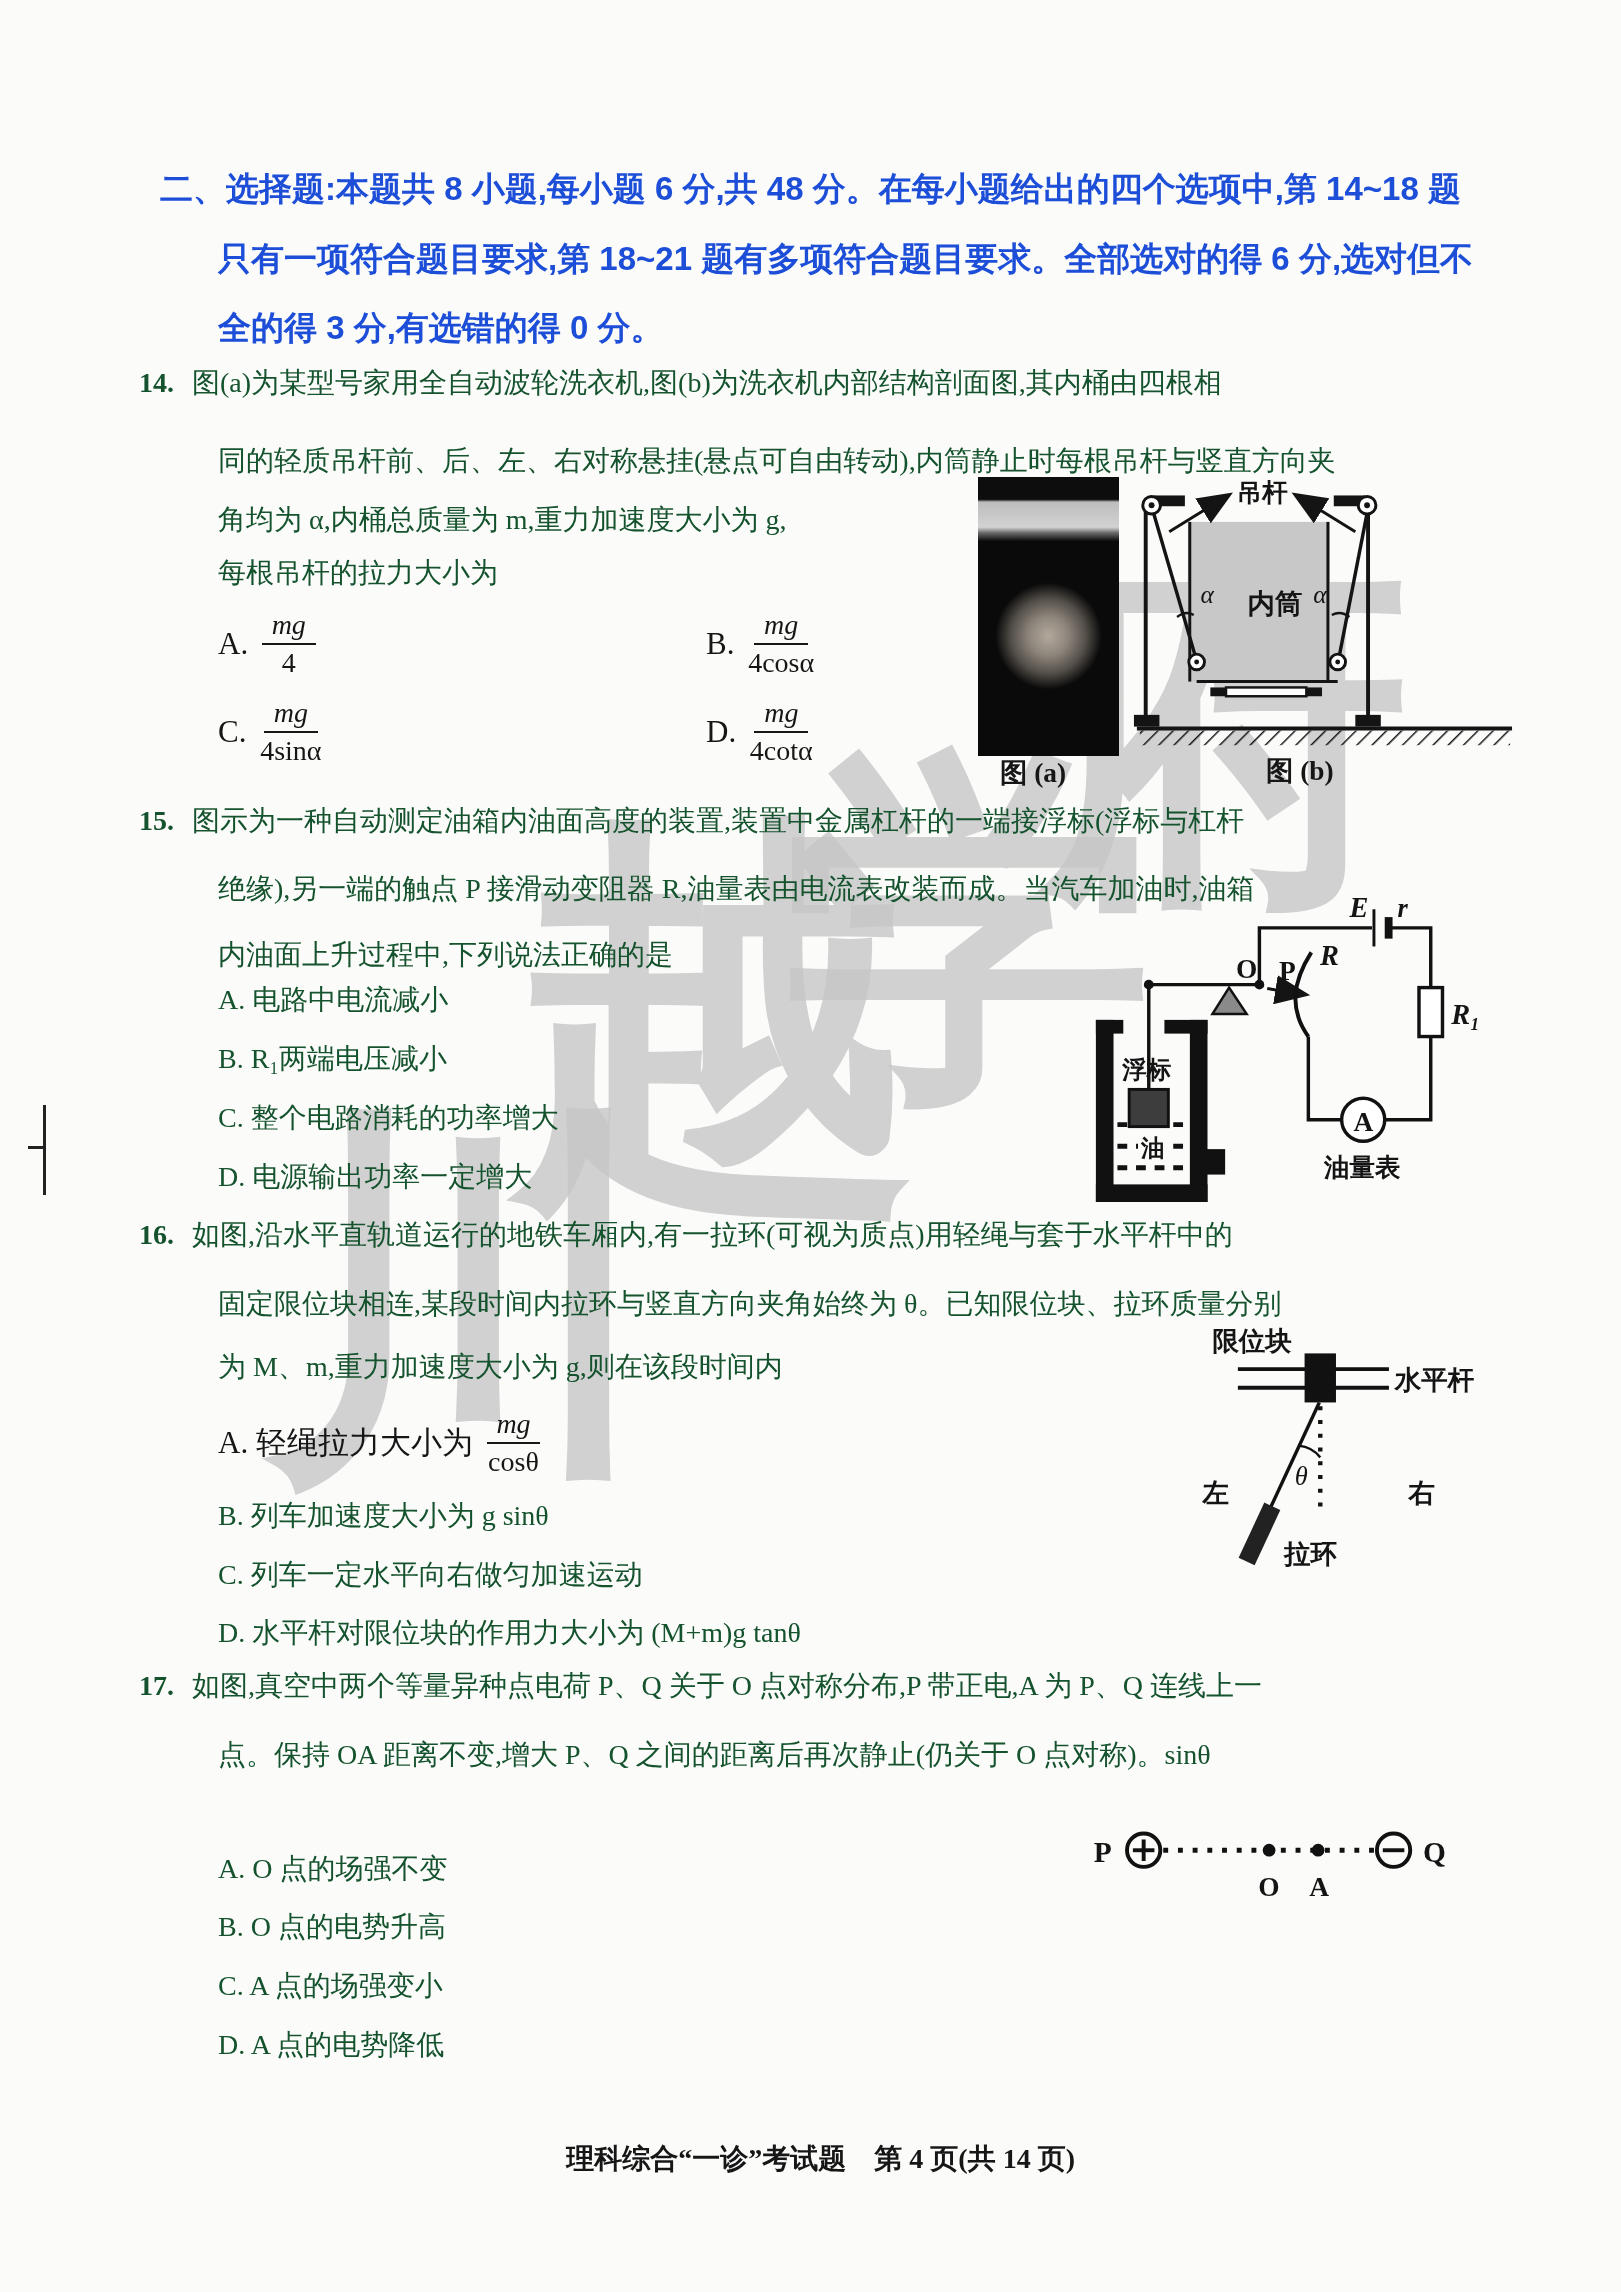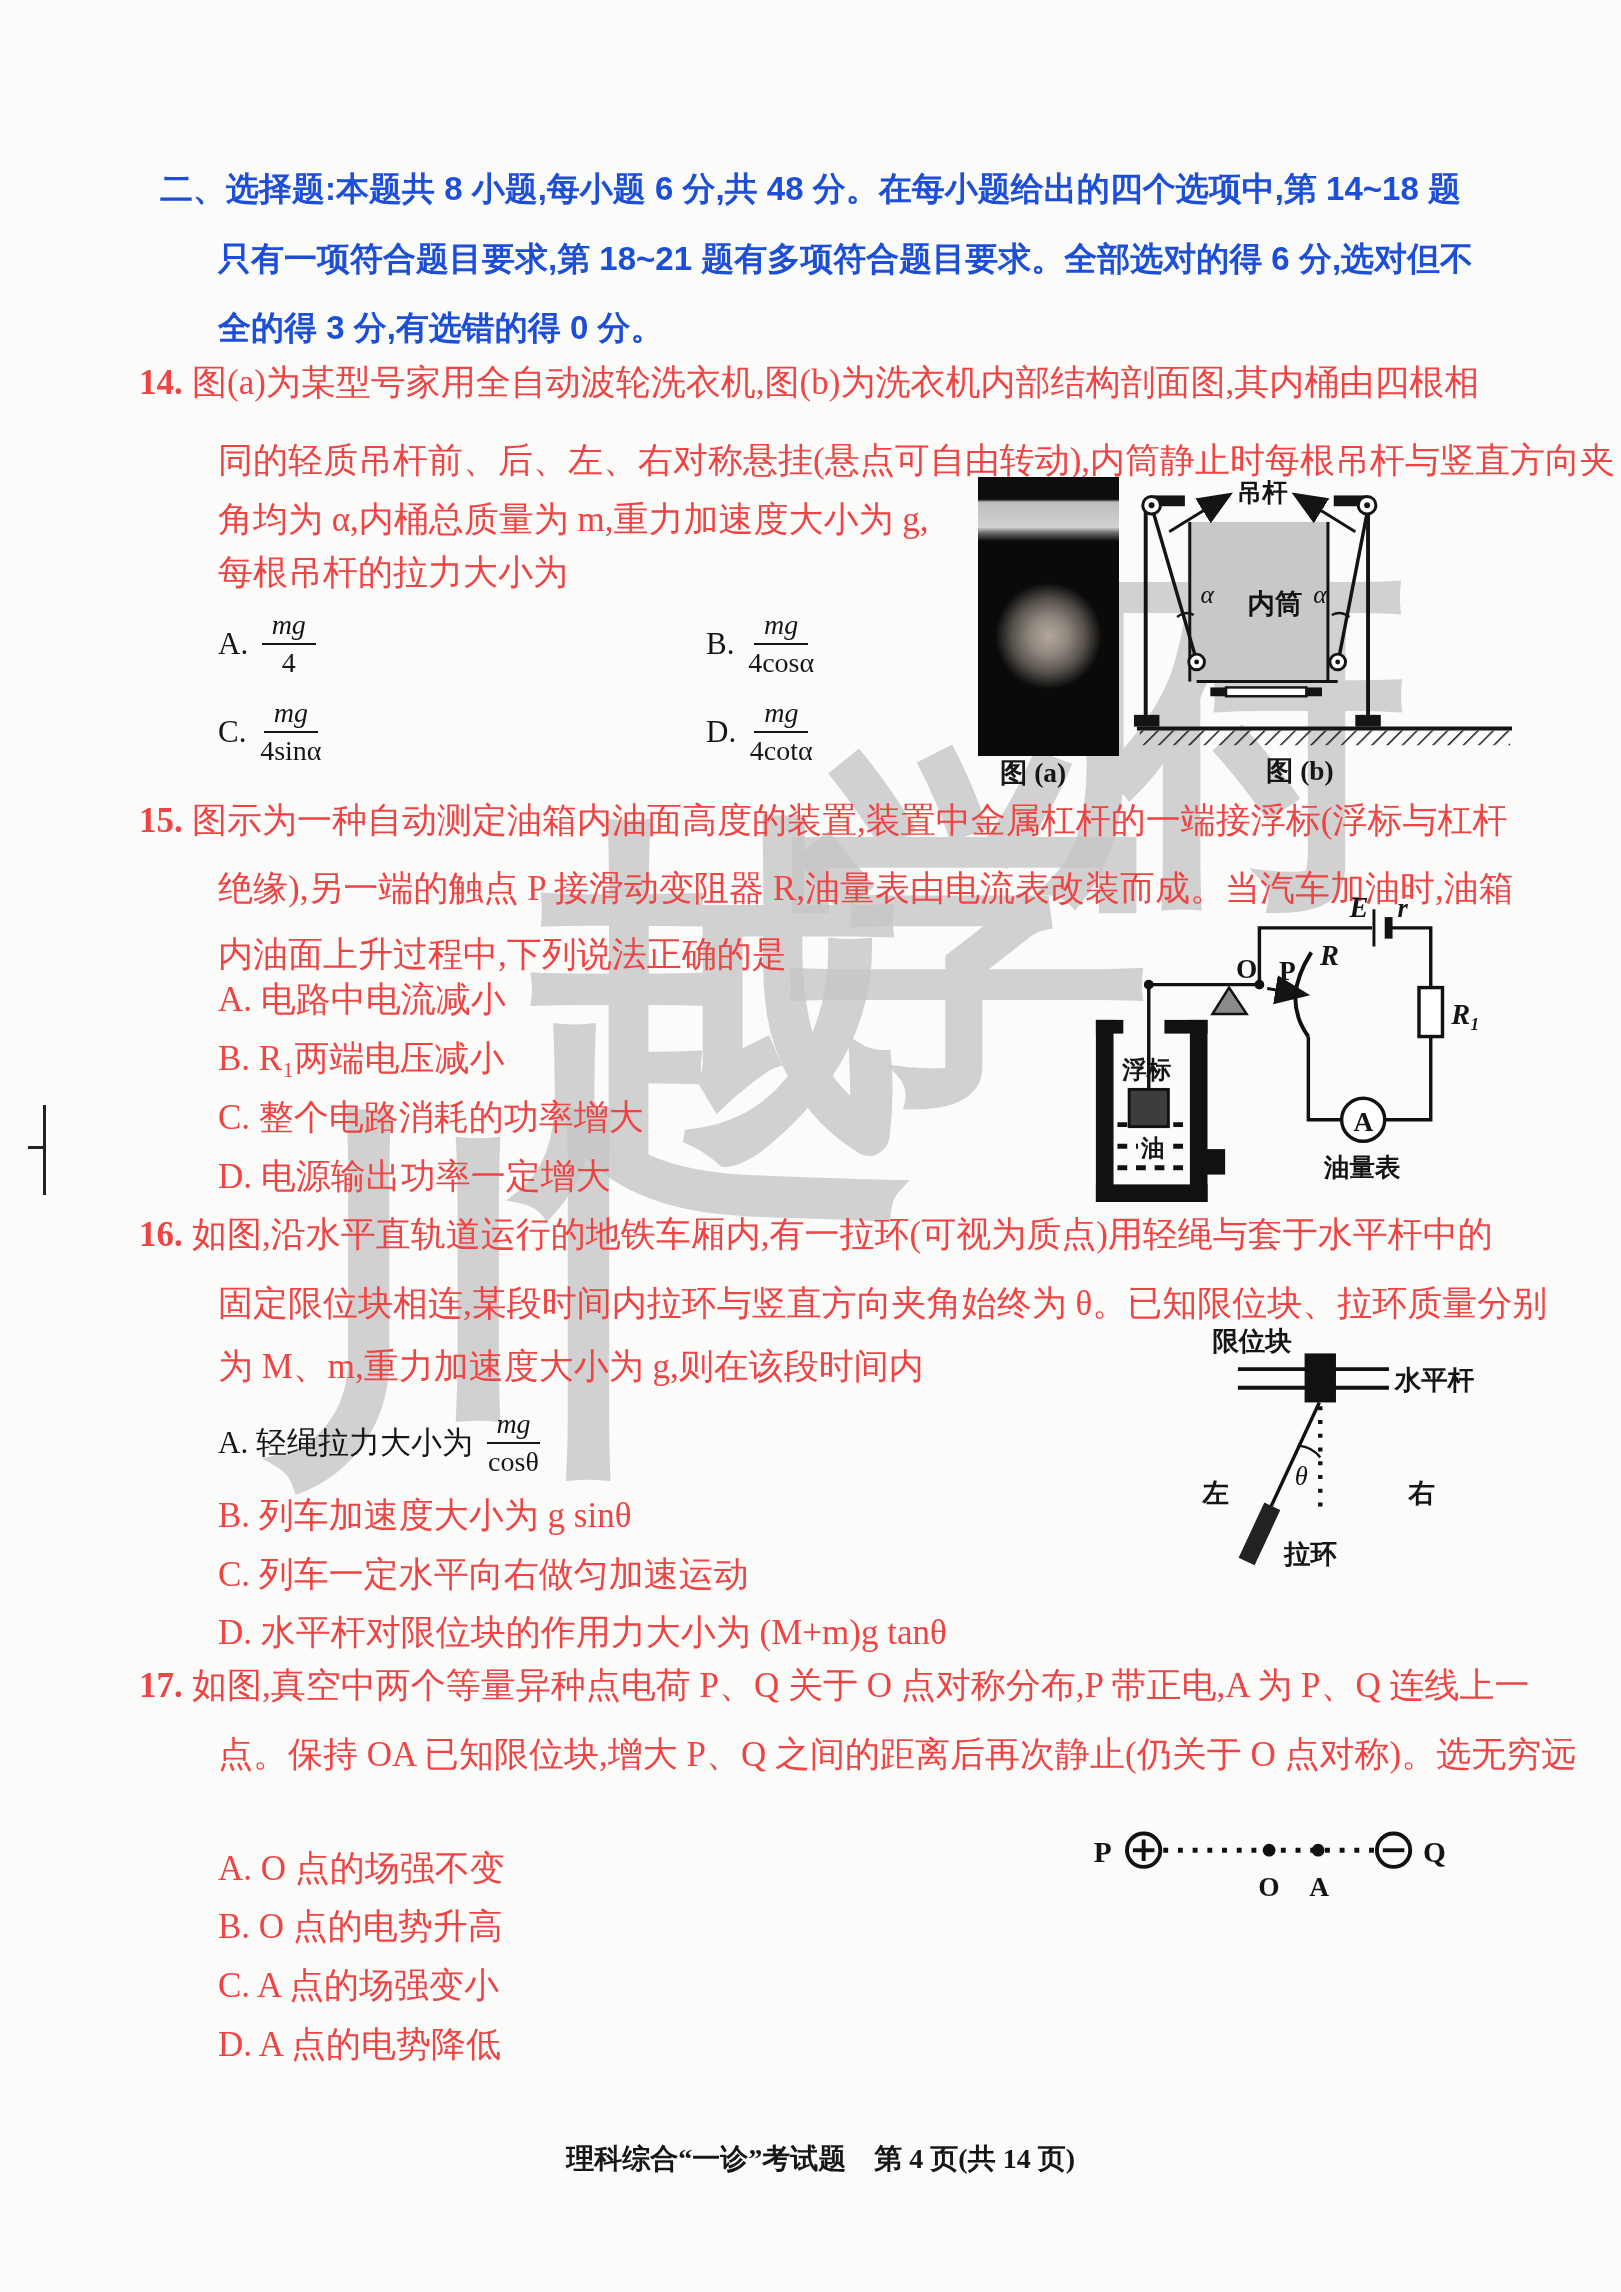--- a/index.html
+++ b/index.html
@@ -1,21 +1,21 @@
 <!DOCTYPE html>
 <html><head>
 <meta charset="utf-8">
 <style>
   html,body{margin:0;padding:0;background:#e8e8e6;}
   #page{position:relative;width:1621px;height:2293px;background:#fbfbfa;overflow:hidden;
         font-family:"Liberation Serif",serif;color:#161616;}
   .wm{position:absolute;color:#c7c7c7;opacity:.8;font-family:"Liberation Serif",serif;
       font-weight:bold;z-index:0;user-select:none;line-height:1;}
   .content{position:absolute;inset:0;z-index:1;}
-  .line{position:absolute;font-size:35px;line-height:43px;white-space:nowrap;color:#ef4444;}
+  .line{position:absolute;font-size:28px;line-height:43px;white-space:nowrap;color:#14532d;}
   .hdr{font-family:"Liberation Sans",sans-serif;font-weight:bold;font-size:33px;color:#1d4ed8;}
   .qnum{font-weight:bold;}
   .opt-row{position:absolute;display:flex;align-items:center;gap:13.7px;font-size:31px;}
   .frac{display:inline-flex;flex-direction:column;align-items:center;font-size:28px;line-height:1.15;}
   .frac .num{font-style:italic;border-bottom:2.9px solid #171717;padding:0 9.8px 2px;}
   .frac .den{padding-top:2px;}
   .caption{position:absolute;font-size:27.4px;font-weight:bold;white-space:nowrap;}
   .photo{position:absolute;left:978px;top:477px;width:141px;height:279px;
      background:
        radial-gradient(circle 71px at 50% 57%, #b3a89b 0%, #8d857c 28%, #55504a 52%, rgba(10,10,10,0) 75%),
@@ -219,21 +219,21 @@
       <line x1="142" y1="90" x2="142" y2="200" stroke="#111" stroke-width="4.5" stroke-dasharray="4 10"></line>
       <path d="M 120 130 A 32 32 0 0 1 142 142" fill="none" stroke="#111" stroke-width="2.5"></path>
       <text x="116" y="170" font-size="27" font-style="italic">θ</text>
       <text x="22" y="188" font-size="27" font-weight="bold">左</text>
       <text x="232" y="188" font-size="27" font-weight="bold">右</text>
       <text x="105" y="250" font-size="27" font-weight="bold">拉环</text>
     </svg>
 
     <div class="line qnum" style="left:139px;top:1664px;">17.</div>
     <div class="line" style="left:192px;top:1664px;">如图,真空中两个等量异种点电荷 P、Q 关于 O 点对称分布,P 带正电,A 为 P、Q 连线上一</div>
-    <div class="line" style="left:218px;top:1733px;">点。保持 OA 已知限位块,增大 P、Q 之间的距离后再次静止(仍关于 O 点对称)。选无穷远</div>
+    <div class="line" style="left:218px;top:1733px;">点。保持 OA 距离不变,增大 P、Q 之间的距离后再次静止(仍关于 O 点对称)。sinθ</div>
     <div class="line" style="left:218px;top:1847px;">A. O 点的场强不变</div>
     <div class="line" style="left:218px;top:1905px;">B. O 点的电势升高</div>
     <div class="line" style="left:218px;top:1964px;">C. A 点的场强变小</div>
     <div class="line" style="left:218px;top:2023px;">D. A 点的电势降低</div>
 
     <svg style="left:1068px;top:1813px;" width="412" height="98" viewBox="0 0 420 100">
       <text x="26" y="50" font-size="30" font-weight="bold">P</text>
       <circle cx="77" cy="38" r="17" fill="none" stroke="#111" stroke-width="4"></circle>
       <line x1="66" y1="38" x2="88" y2="38" stroke="#111" stroke-width="4"></line>
       <line x1="77" y1="27" x2="77" y2="49" stroke="#111" stroke-width="4"></line>

